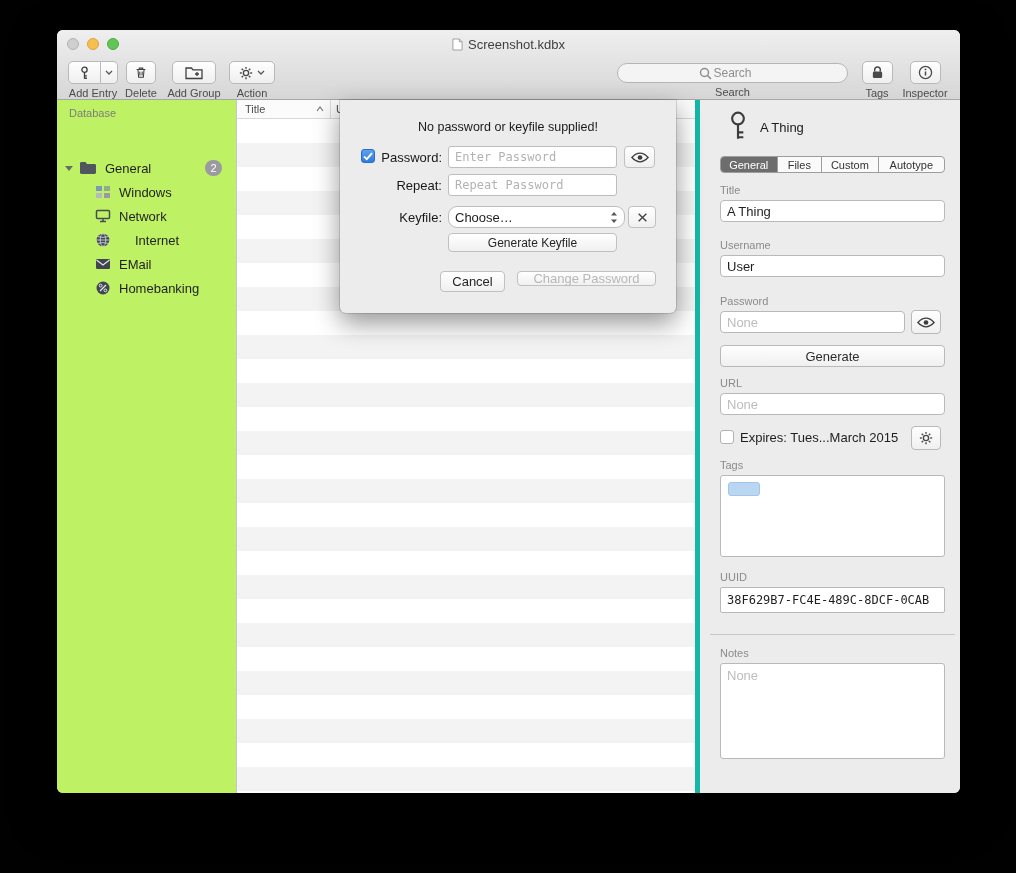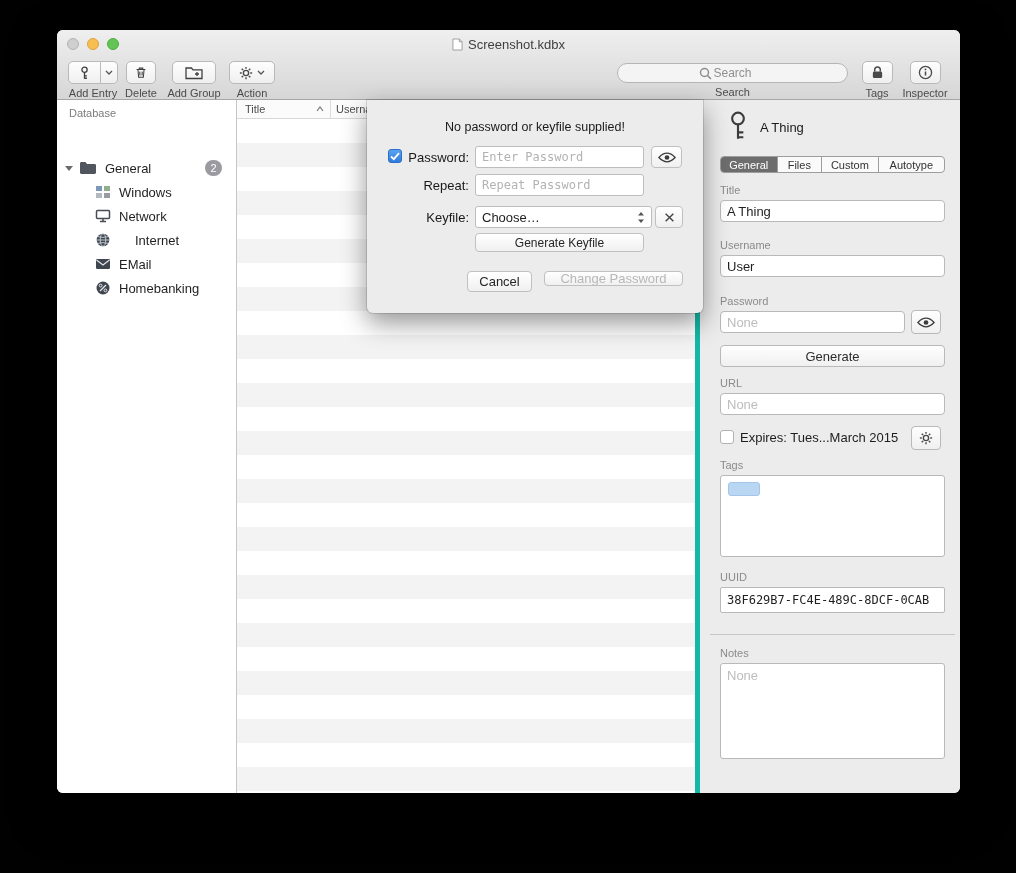--- a/index.html
+++ b/index.html
@@ -28,21 +28,21 @@
   .seg-main { border-radius:5px 0 0 5px; width:33px; }
   .seg-arrow { border-radius:0 5px 5px 0; width:17px; border-left:none; }
   .search-field { position:relative; width:231px; height:20px; margin-top:2px; background:#f4f4f4;
                   border:1px solid #b5b5b5; border-radius:10px; }
   .search-field input { position:absolute; inset:0; border:none; background:transparent; outline:none;
                         text-align:center; font-size:12px; color:#333; font-family:"Liberation Sans",sans-serif; }
   .search-field input::placeholder { color:#8f8f8f; }
   .search-field .mag { position:absolute; left:calc(50% - 34px); top:3px; }
 
   
-  .sidebar { position:absolute; left:0; top:70px; width:180px; height:693px; background:#ffffff;
+  .sidebar { position:absolute; left:0; top:70px; width:180px; height:693px; background:#bef264;
              border-right:1px solid #c6c6c6; }
   .sb-header { position:absolute; left:12px; top:7px; font-size:11px; color:#7c7c7c; }
   .row { position:absolute; left:0; right:0; height:24px; display:flex; align-items:center;
          font-size:13px; color:#1f1f1f; }
   .badge { margin-left:auto; margin-right:14px; min-width:17px; height:16px; border-radius:8px;
            background:#9a9aa0; color:#fff; font-size:11px; display:flex; align-items:center;
            justify-content:center; padding:0 4px; }
 
   
   .main { position:absolute; left:180px; top:70px; width:458px; height:693px; background:#fff; }
@@ -80,32 +80,32 @@
   .mono { font-family:"DejaVu Sans Mono",monospace; font-size:12px; white-space:nowrap; overflow:hidden; }
   .divider { position:absolute; left:10px; width:245px; height:1px; background:#c7c7c7; }
   .notes { position:absolute; left:20px; width:225px; background:#fff; border:1px solid #b9b9b9;
            border-radius:3px; resize:none; outline:none; font-size:13px; padding:4px 6px; color:#1f1f1f;
            font-family:"Liberation Sans",sans-serif; }
   .notes::placeholder { color:#bcbcbc; }
 
   
   .sheet { position:absolute; left:283px; top:70px; width:336px; height:213px; background:#ececec;
            border-radius:0 0 6px 6px; box-shadow:0 10px 26px rgba(0,0,0,.42), 0 0 0 1px rgba(0,0,0,.12);
-           z-index:5;margin-left:27px; }
+           z-index:5; }
   .sheet-msg { position:absolute; top:20px; left:0; right:0; text-align:center; font-size:12.5px; color:#1a1a1a; }
   .dlabel { position:absolute; font-size:13px; color:#181818; text-align:right; }
   .dfield { position:absolute; height:22px; background:#fff; border:1px solid #bdbdbd; border-radius:3px;
             font-family:"DejaVu Sans Mono",monospace; font-size:12px; padding:0 6px; color:#222; outline:none; }
   .dfield::placeholder { color:#b2b2b2; }
   .dbtn { position:absolute; display:flex; align-items:center; justify-content:center;
           background:linear-gradient(#ffffff,#f0f0f0); border:1px solid #c0c0c0; border-radius:4px;
           font-size:13px; color:#262626; }
   .dbtn.disabled { color:#b8b8b8; }
   .dropdown { position:absolute; display:flex; align-items:center; background:#fff;
-              border:1px solid #bdbdbd; border-radius:3px; font-size:13px; color:#1d1d1d; padding:0 6px; }
+              border:1px solid #bdbdbd; border-radius:9px; font-size:13px; color:#1d1d1d; padding:0 6px; }
   .dropdown .dd-text { flex:1; text-align:left; }
 </style>
 </head>
 <body>
 
 <div class="window">
 
   <div class="chrome">
     <div class="traffic">
       <span class="light light-close"></span>

